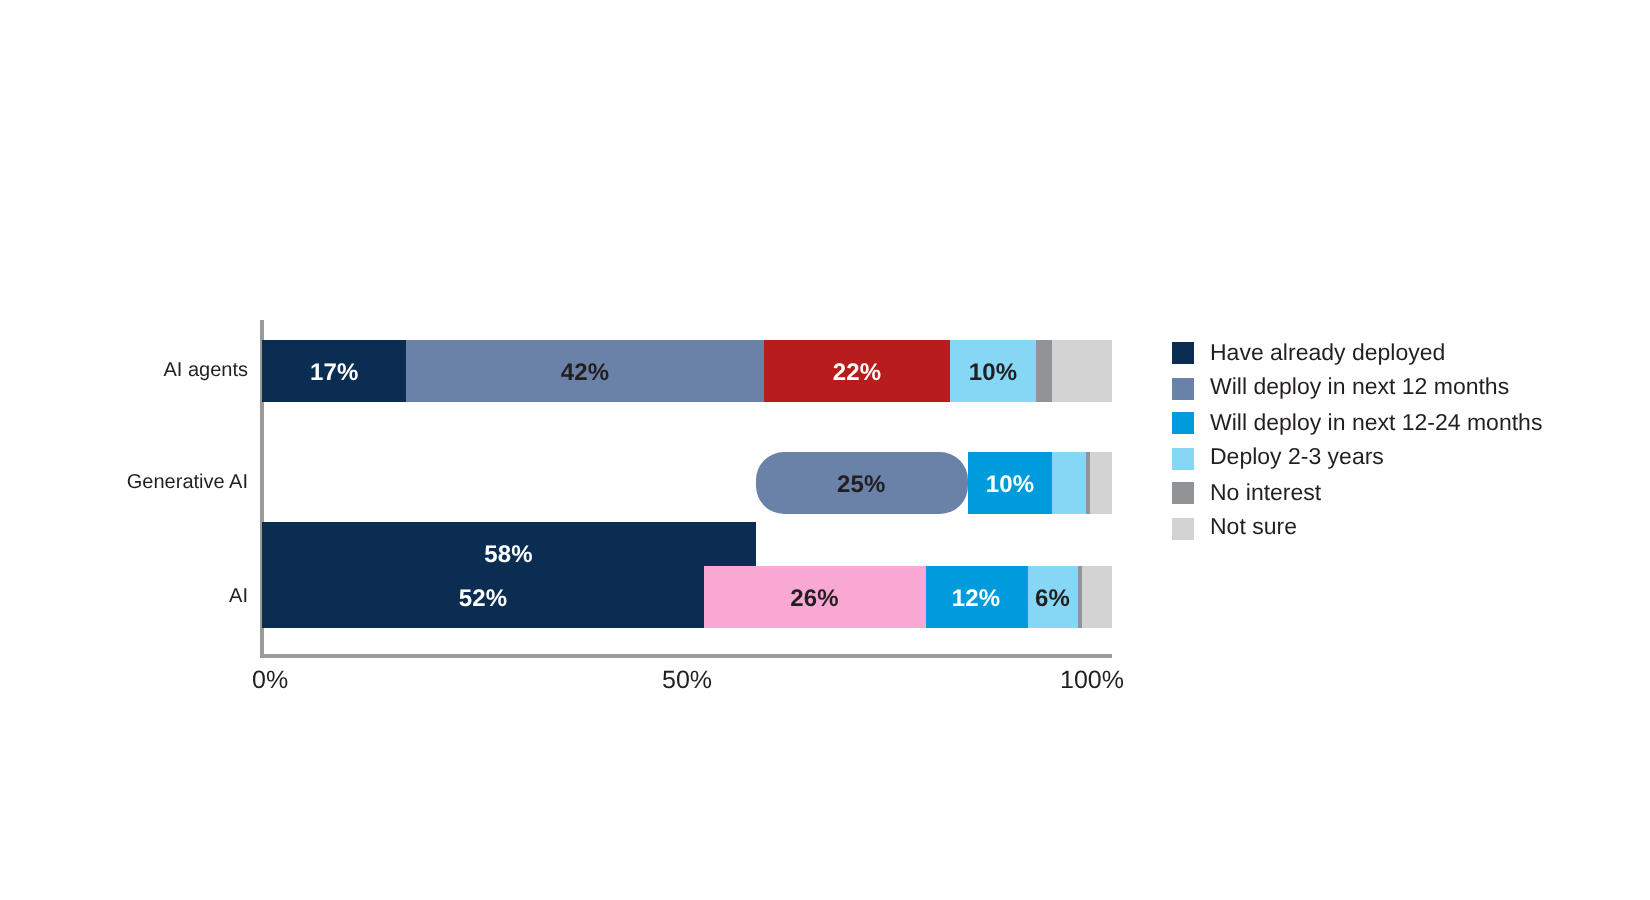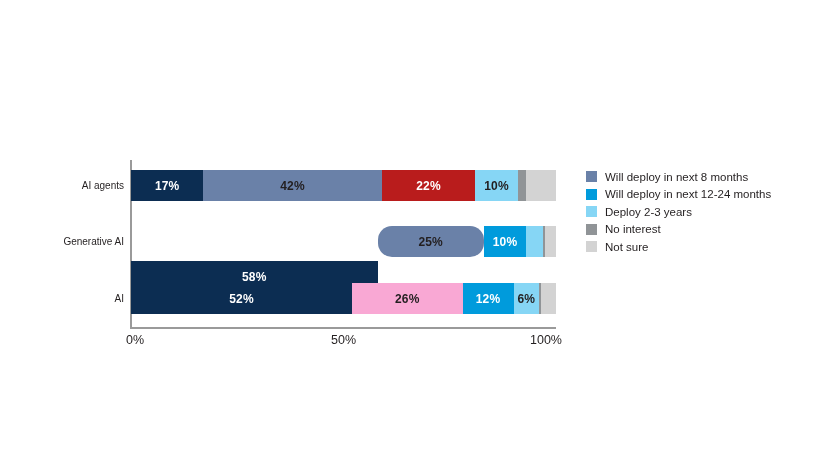--- a/index.html
+++ b/index.html
@@ -194,22 +194,26 @@
     </div>
 
   <div id="xticks">
       <div class="xtick" style="left: 126px;">0%</div>
       <div class="xtick" style="left: 331px;">50%</div>
       <div class="xtick" style="left: 530px;">100%</div>
     </div>
 
   <div class="legend" id="legend">
       <div class="legend-item">
+        <span class="legend-swatch" style="background: rgb(12, 45, 82);"></span>
+        <span class="legend-text">Have already deployed</span>
+      </div>
+      <div class="legend-item">
         <span class="legend-swatch" style="background: rgb(106, 129, 168);"></span>
-        <span class="legend-text">Will deploy in next 8 months</span>
+        <span class="legend-text">Will deploy in next 12 months</span>
       </div>
       <div class="legend-item">
         <span class="legend-swatch" style="background: rgb(0, 155, 220);"></span>
         <span class="legend-text">Will deploy in next 12-24 months</span>
       </div>
       <div class="legend-item">
         <span class="legend-swatch" style="background: rgb(134, 214, 245);"></span>
         <span class="legend-text">Deploy 2-3 years</span>
       </div>
       <div class="legend-item">

